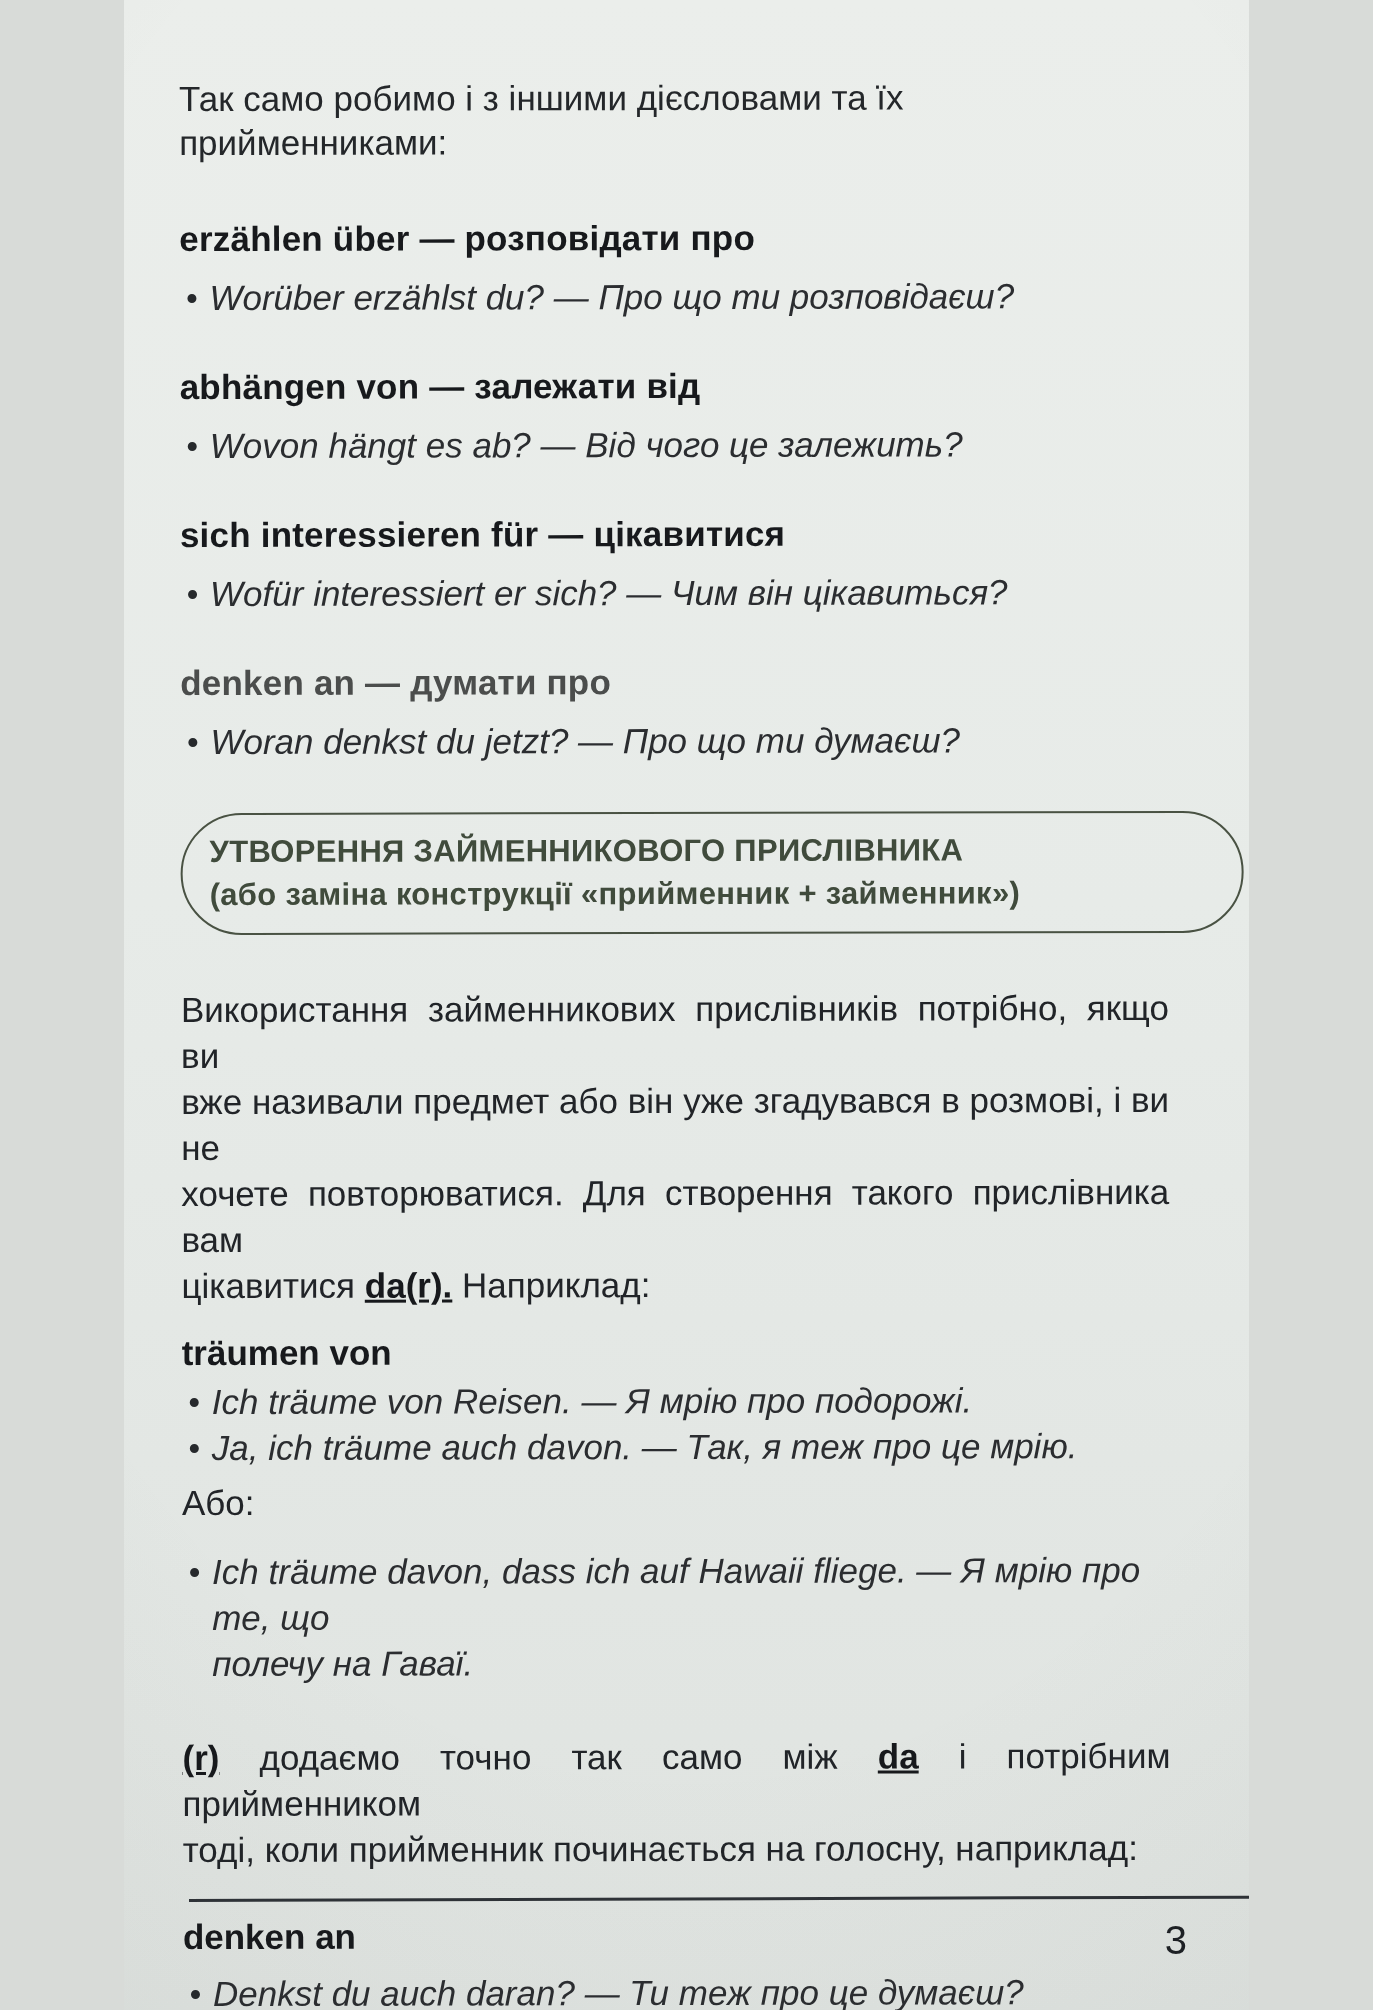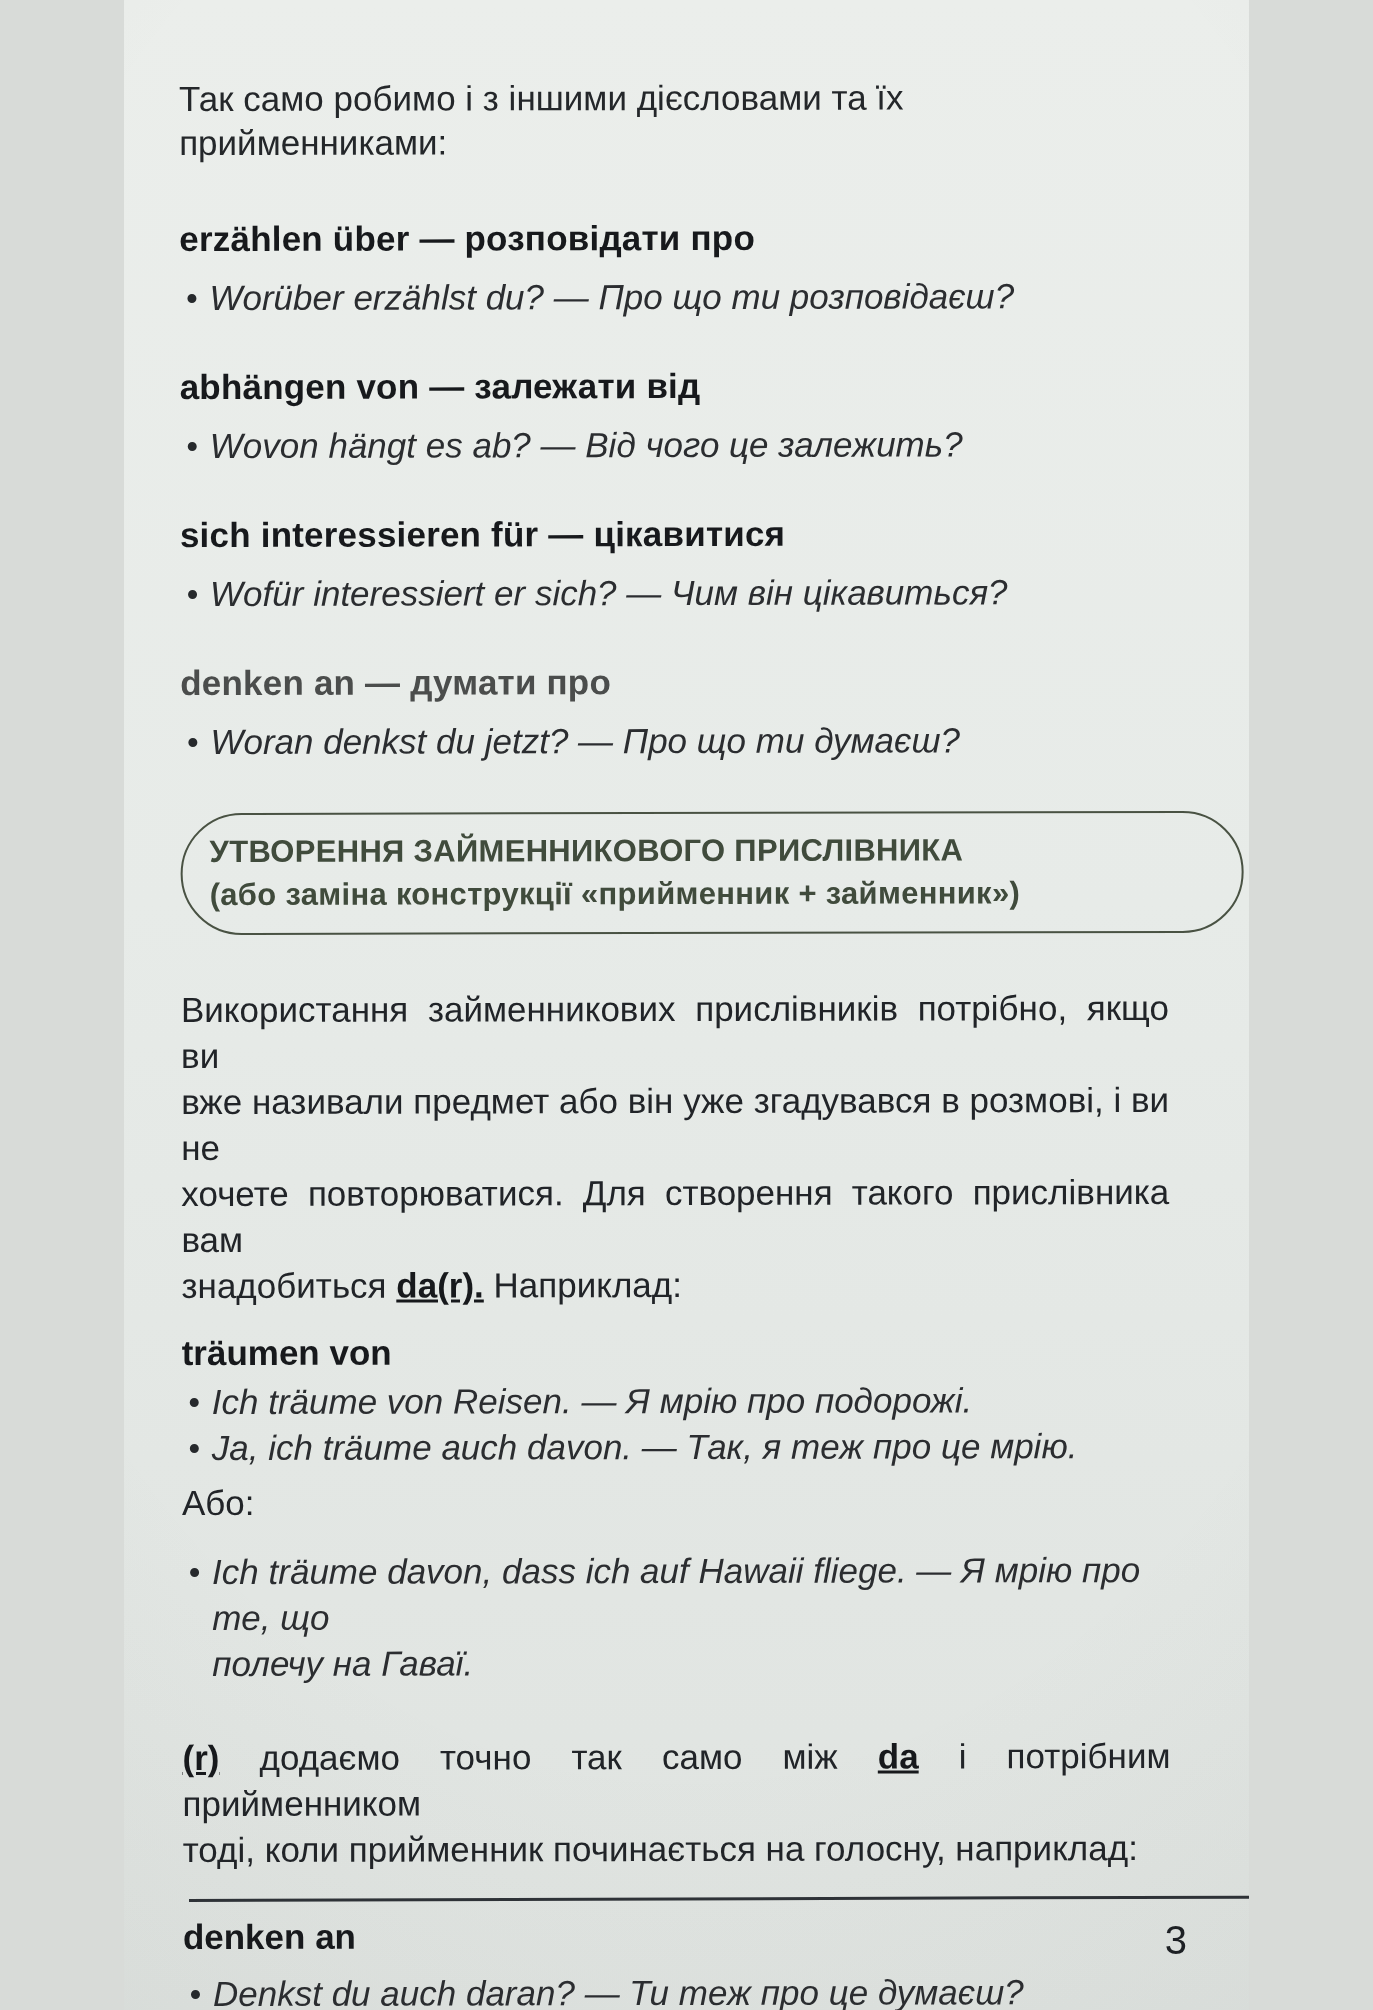--- a/index.html
+++ b/index.html
@@ -120,21 +120,21 @@
 
     <div class="section-box">
       <div class="section-title">УТВОРЕННЯ ЗАЙМЕННИКОВОГО ПРИСЛІВНИКА</div>
       <div class="section-title">(або заміна конструкції «прийменник + займенник»)</div>
     </div>
 
     <div class="para">
       <div class="pline j">Використання займенникових прислівників потрібно, якщо ви</div>
       <div class="pline j">вже називали предмет або він уже згадувався в розмові, і ви не</div>
       <div class="pline j">хочете повторюватися. Для створення такого прислівника вам</div>
-      <div class="pline"><span>знадобиться </span><span class="b">da(r).</span><span> Наприклад:</span></div>
+      <div class="pline"><span>цікавитися </span><span class="b">da(r).</span><span> Наприклад:</span></div>
     </div>
 
     <h2 class="subheading">träumen von</h2>
 
     <div class="bullet">
       <span class="dot"></span>
       <span class="extext">Ich träume von Reisen. — Я мрію про подорожі.</span>
     </div>
     <div class="bullet">
       <span class="dot"></span>

